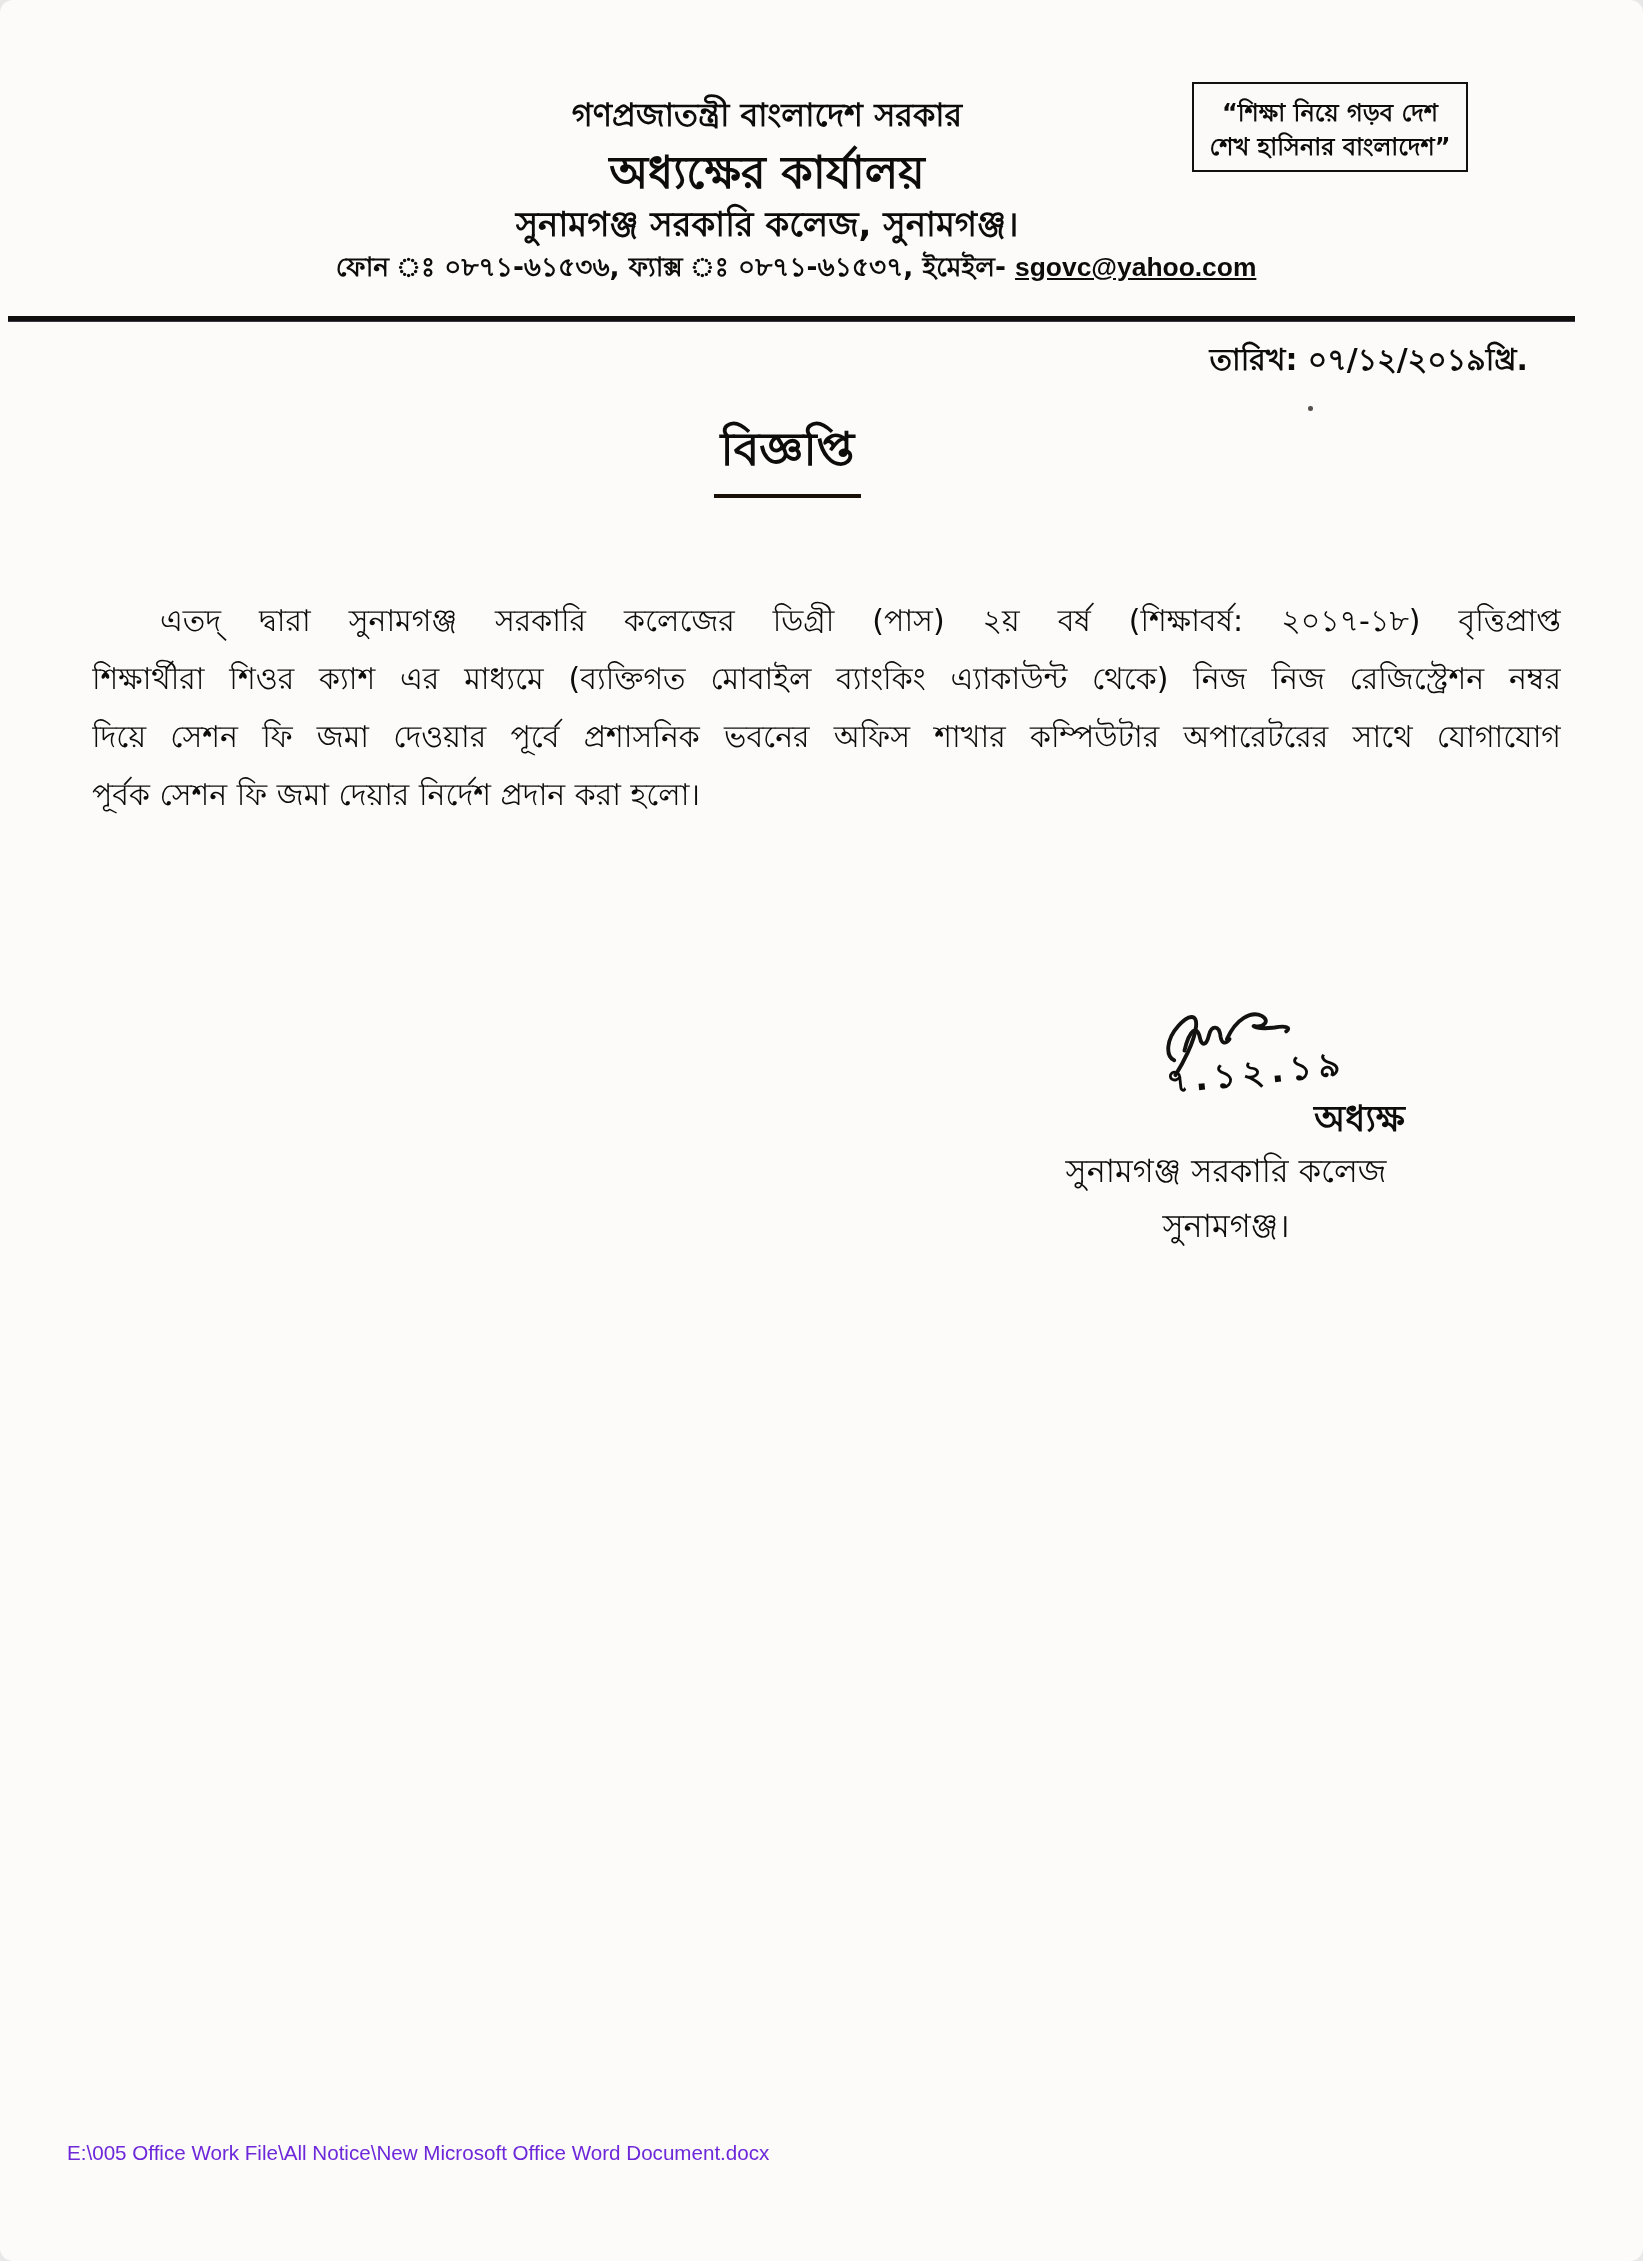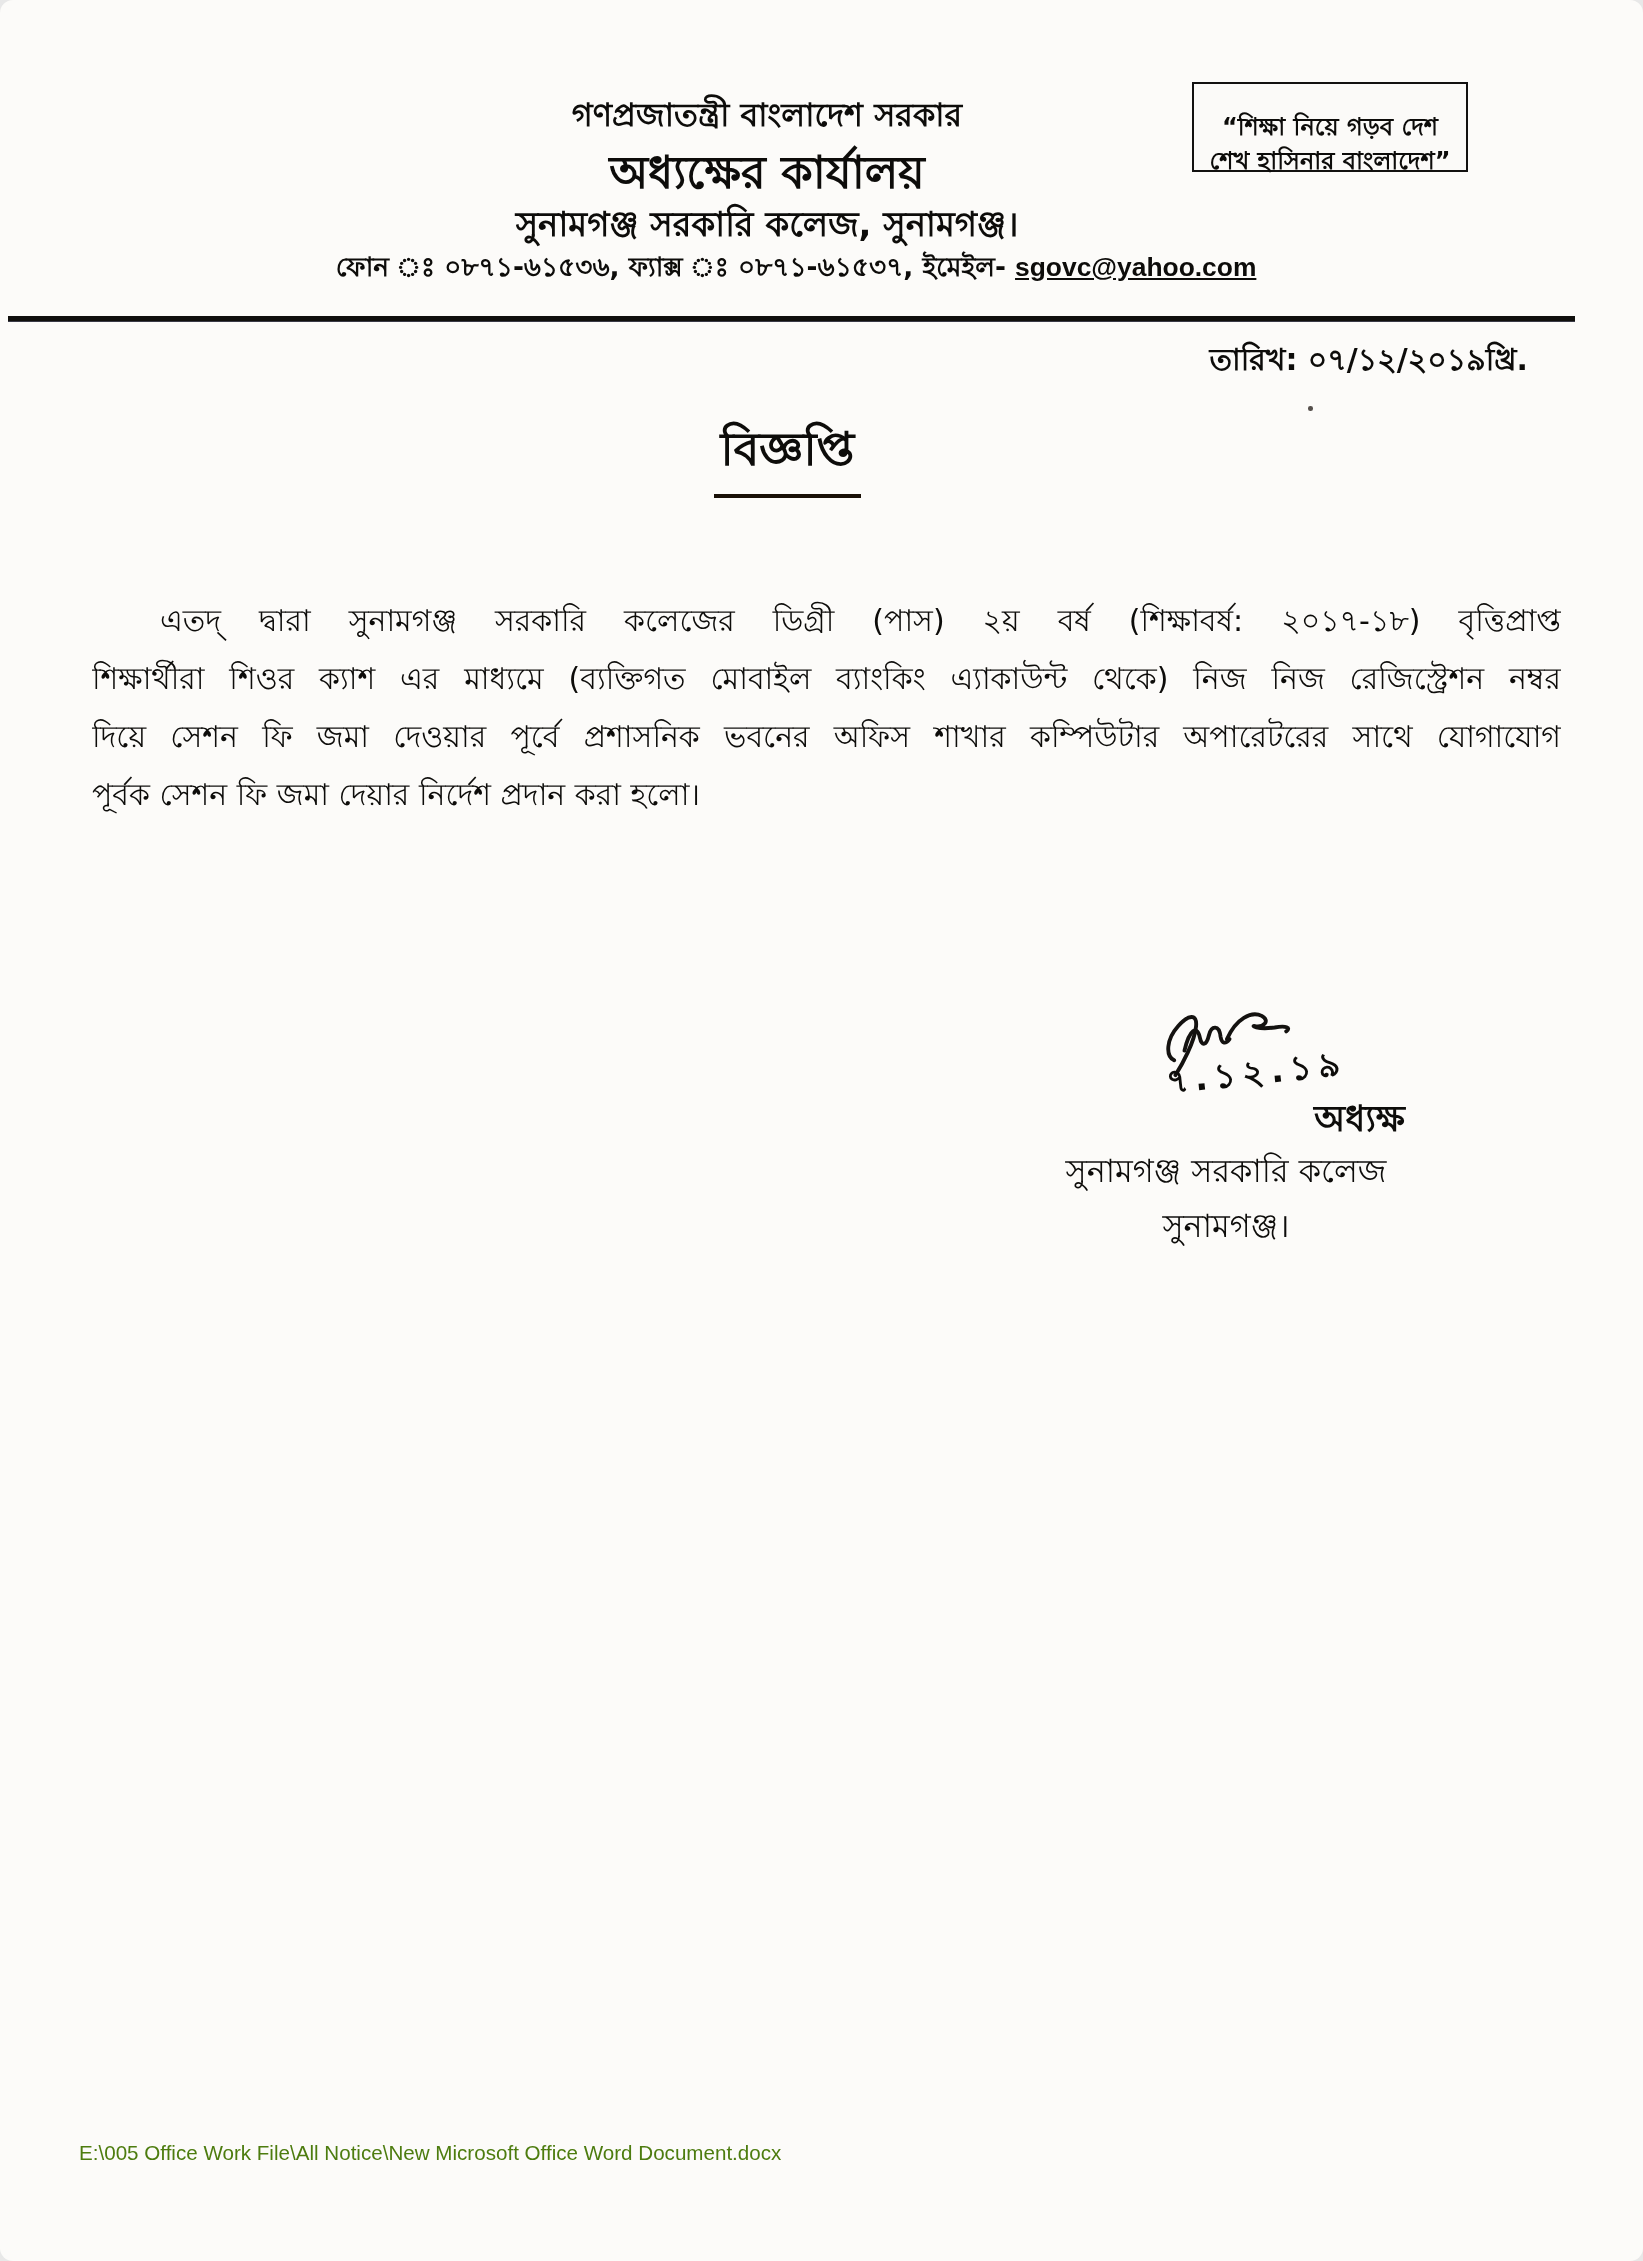--- a/index.html
+++ b/index.html
@@ -30,21 +30,21 @@
   .quote-box {
     position: absolute;
     left: 1192px; top: 82px;
     width: 276px; height: 90px;
     border: 2.6px solid #121110;
     background: #fbfaf8;
     text-align: center;
     font-weight: bold;
     font-size: 24px;
     line-height: 34px;
-    padding-top: 26px;
+    padding-top: 12px;
     white-space: nowrap;
   }
 
   .head-rule {
     position: absolute;
     left: 7.7px; top: 316px;
     width: 1567px; height: 5.8px;
     background: #100f0d;
     border-bottom: 1.3px solid #3a3a46;
   }
@@ -100,24 +100,24 @@
     transform: rotate(-6deg);
     white-space: nowrap;
   }
   .sig-designation { position: absolute; left: 0; top: 95px; width: 358px; font-size: 36px; font-weight: bold; text-align: right; }
   .sig-org1 { position: absolute; left: 0; top: 150px; width: 358px; font-size: 32px; white-space: nowrap; }
   .sig-org2 { position: absolute; left: 0; top: 205px; width: 358px; font-size: 32px; }
 
   
   .footer-path {
     position: absolute;
-    left: 79px; top: 2141px;
+    left: 67px; top: 2141px;
     font-family: "Liberation Sans", sans-serif;
     font-size: 20.6px;
-    color: #4d7c0f;
+    color: #6d28d9;
     white-space: nowrap;
   }
 </style>
 </head>
 <body>
 
 <div class="page">
 
   <div class="hdr-line hdr-gov">গণপ্রজাতন্ত্রী বাংলাদেশ সরকার</div>
   <div class="hdr-line hdr-office">অধ্যক্ষের কার্যালয়</div>

